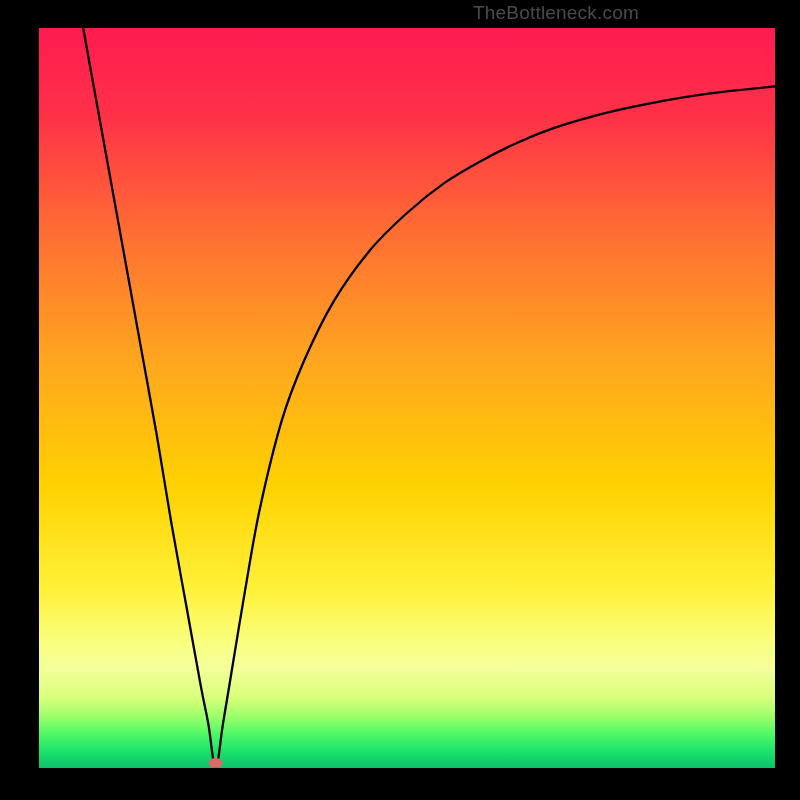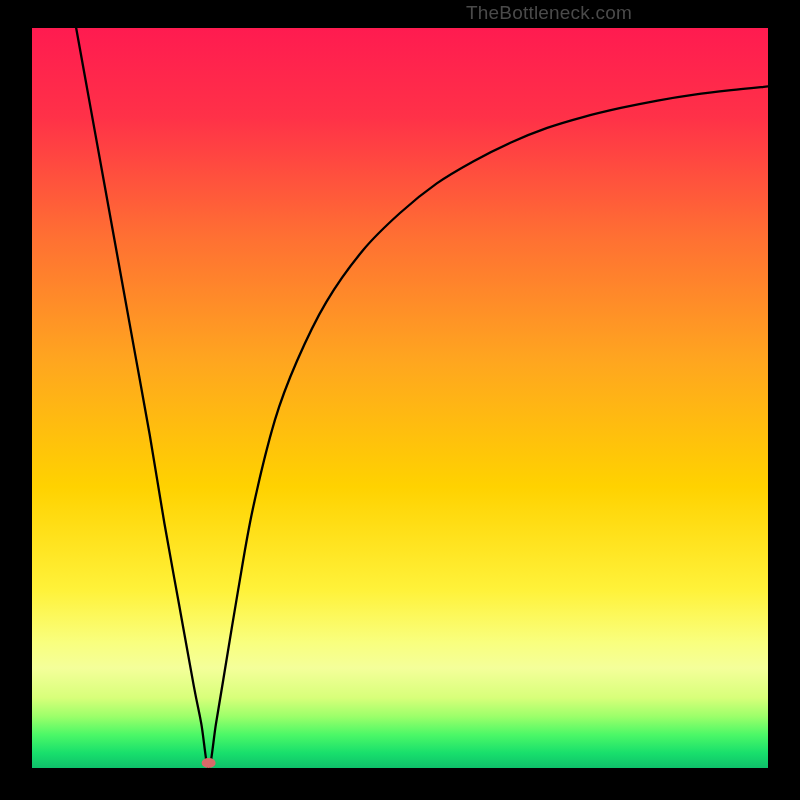--- a/index.html
+++ b/index.html
@@ -9,20 +9,21 @@
     height: 800px;
     background: #000;
     font-family: Arial, Helvetica, sans-serif;
     overflow: hidden;
   }
   .stage {
     position: relative;
     width: 644px;
     height: 800px;
     background: #000;
+    margin-left: 7px;
   }
   .watermark {
     position: absolute;
     top: 2px;
     right: 12px;
     color: #4a4a4a;
     font-size: 19px;
     font-weight: 500;
     letter-spacing: 0.2px;
     user-select: none;

